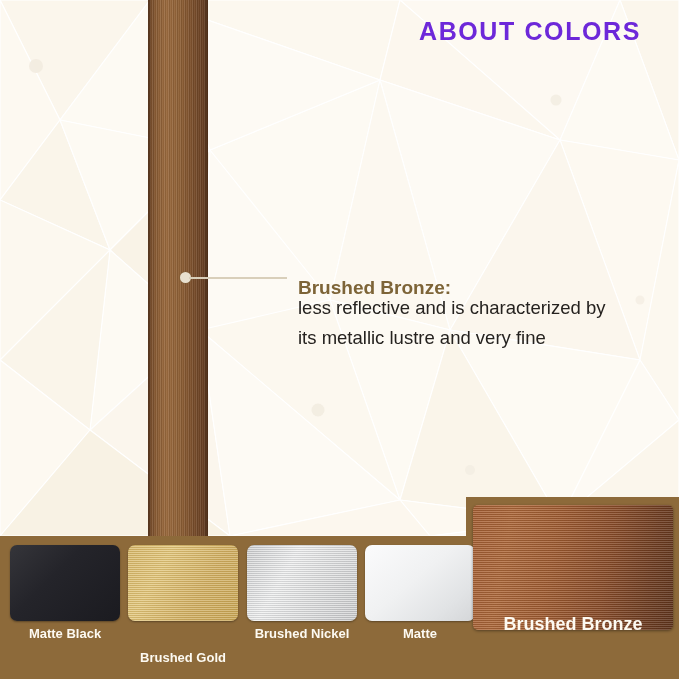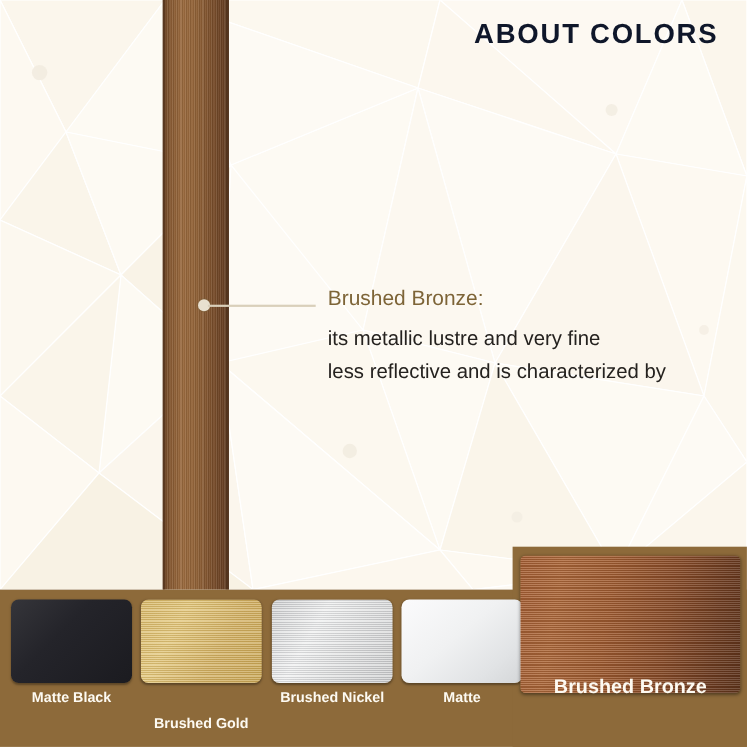--- a/index.html
+++ b/index.html
@@ -34,25 +34,25 @@
     background:linear-gradient(90deg,#4e2f19,rgba(78,47,25,0));
   }
   .bronze-bar .edge-r{
     position:absolute;right:0;top:0;width:4px;height:100%;
     background:linear-gradient(270deg,#4a2d18,rgba(74,45,24,0));
   }
 
   
   .title{
     position:absolute;
-    right:26px;top:17px;
+    right:38px;top:17px;
     font-size:25px;
     font-weight:bold;
     letter-spacing:1.6px;
-    color:#0f172a;
+    color:#6d28d9;
     white-space:nowrap;
   }
 
   
   .callout-dot{
     position:absolute;
     left:180px;top:272px;
     width:11px;height:11px;border-radius:50%;
     background:#e8e0cf;
     box-shadow:0 0 0 1px rgba(120,96,60,.35);
@@ -60,22 +60,22 @@
   .callout-line{
     position:absolute;
     left:189px;top:277px;
     width:98px;height:2px;
     background:#d9cfba;
   }
 
   
   .lead{
     position:absolute;
-    left:298px;top:261px;
-    font-size:19px;font-weight:normal;
+    left:298px;top:277px;
+    font-size:19px;font-weight:bold;
     color:#7d6437;
     white-space:nowrap;
   }
   .body-copy{
     position:absolute;
     left:298px;top:293px;
     width:360px;
     font-size:18.5px;
     line-height:30px;
     color:#25221f;
@@ -215,22 +215,22 @@
   </div>
 
   <div class="title">ABOUT COLORS</div>
 
   <div class="callout-dot"></div>
   <div class="callout-line"></div>
 
   <div class="lead">Brushed Bronze:</div>
 
   <div class="body-copy">
+    <div>less reflective and is characterized by</div>
     <div>its metallic lustre and very fine</div>
-    <div>less reflective and is characterized by</div>
   </div>
 
   <div class="band"></div>
   <div class="band-featured"></div>
 
   <div class="swatch sw-black"></div>
   <div class="swatch sw-gold"></div>
   <div class="swatch sw-nickel"></div>
   <div class="swatch sw-chrome"></div>
   <div class="swatch sw-bronze"></div>

